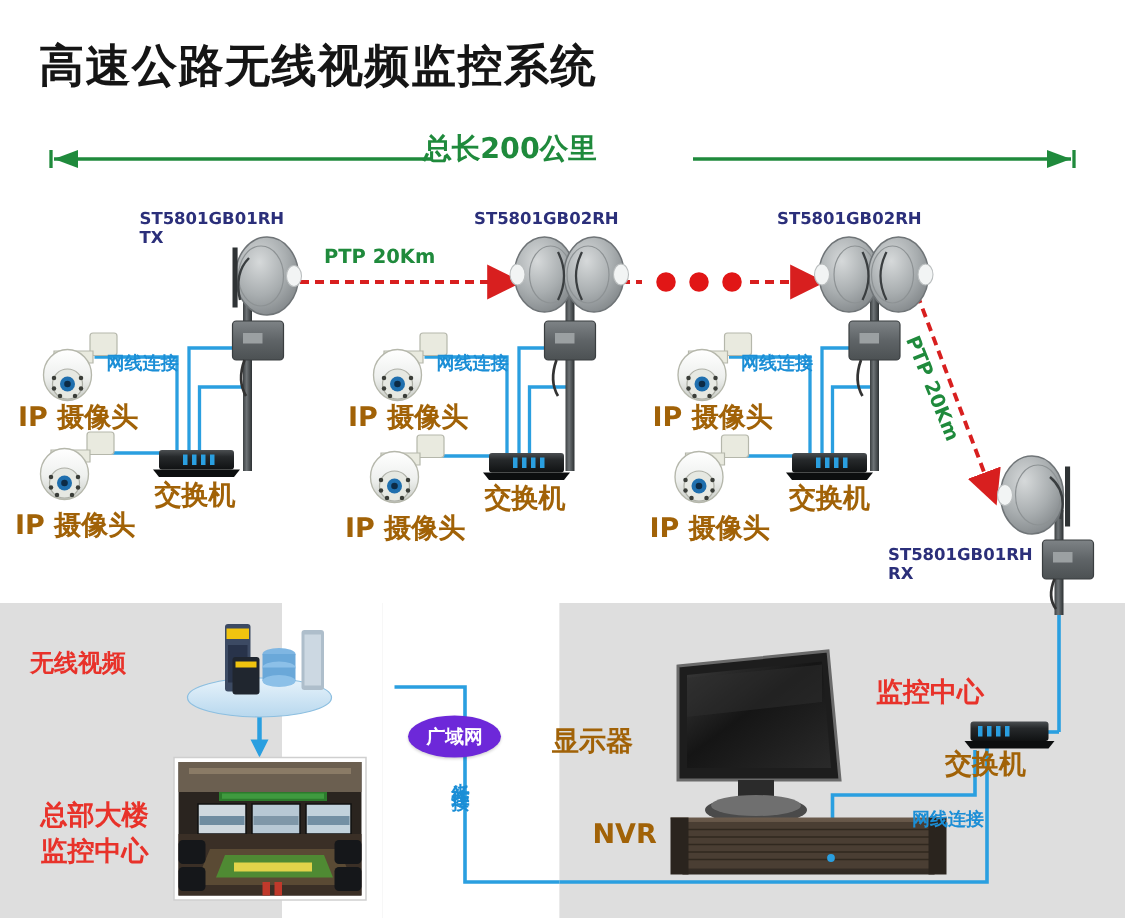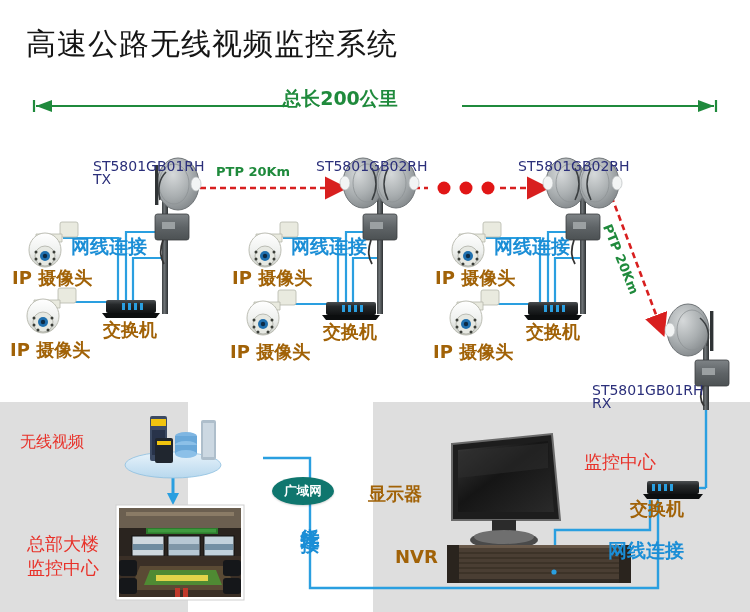--- a/index.html
+++ b/index.html
@@ -9,72 +9,71 @@
     font-family:"DejaVu Sans","Liberation Sans",sans-serif;
     overflow:hidden;
     position:relative;
   }
   #stage{position:absolute;left:0;top:0;width:750px;height:612px;}
   .abs{position:absolute;}
 
   
   #title{
     left:26px;top:24px;
-    font-size:30px;font-weight:400;color:#151515;
+    font-size:30px;font-weight:700;color:#151515;
     letter-spacing:1px;
     font-family:"DejaVu Sans","Liberation Sans",sans-serif;
     white-space:nowrap;
   }
 
   
   #spanwrap{left:0;top:82px;width:750px;height:40px;}
   #spanlabel{
     left:0;top:86px;width:680px;text-align:center;
     font-size:19px;font-weight:700;color:#1f8a3c;
     white-space:nowrap;
   }
 
   
   .devlabel{
-    font-size:14px;color:#2b2f7a;font-weight:400;
+    font-size:11px;color:#2b2f7a;font-weight:700;
     line-height:12.5px;white-space:nowrap;
     font-family:"DejaVu Sans","Liberation Sans",sans-serif;
-    margin-top:20px;
   }
   .greylabel{
     font-size:18px;color:#a16207;font-weight:700;white-space:nowrap;
   }
   .ptp{
     font-size:13px;color:#1f8a3c;font-weight:700;white-space:nowrap;
   }
   .netlabel{
-    font-size:19px;color:#1b8ed6;font-weight:700;white-space:nowrap;
+    font-size:12px;color:#1b8ed6;font-weight:700;white-space:nowrap;
   }
   .redlabel{
-    font-size:16px;color:#e8322a;font-weight:400;line-height:20px;
+    font-size:16px;color:#e8322a;font-weight:700;line-height:20px;
     white-space:nowrap;
   }
   .redlabel.big{font-size:18px;line-height:24px;}
 
   
   .panel{background:#dedede;}
   .panelwhite{background:#ffffff;}
 
   
   .vert{
     writing-mode:vertical-rl;
     text-orientation:upright;
     letter-spacing:2px;
   }
 
   
   #wan{
     left:272px;top:477px;width:62px;height:28px;
     border-radius:50%;
-    background:#0f766e;
+    background:#6d28d9;
     display:flex;align-items:center;justify-content:center;
     color:#ffffff;font-size:12.5px;font-weight:700;
     box-shadow:0 1px 2px rgba(0,0,0,.18);
   }
 </style>
 </head>
 <body>
 
 <div id="stage">
 

